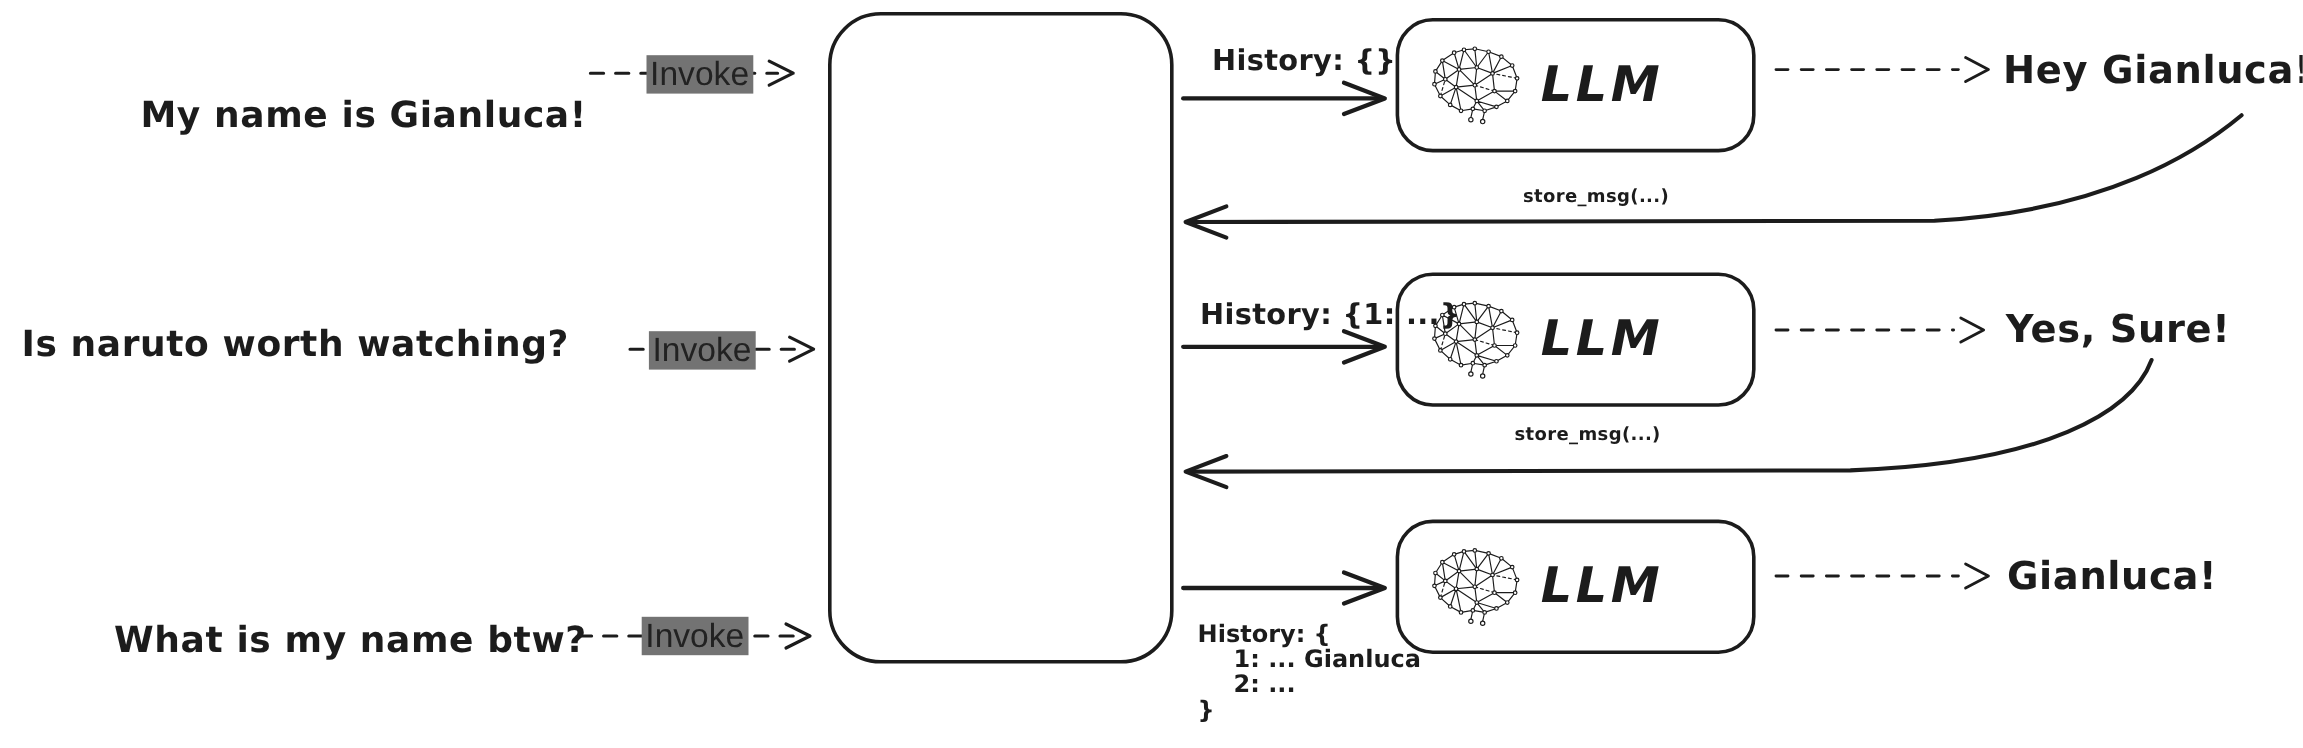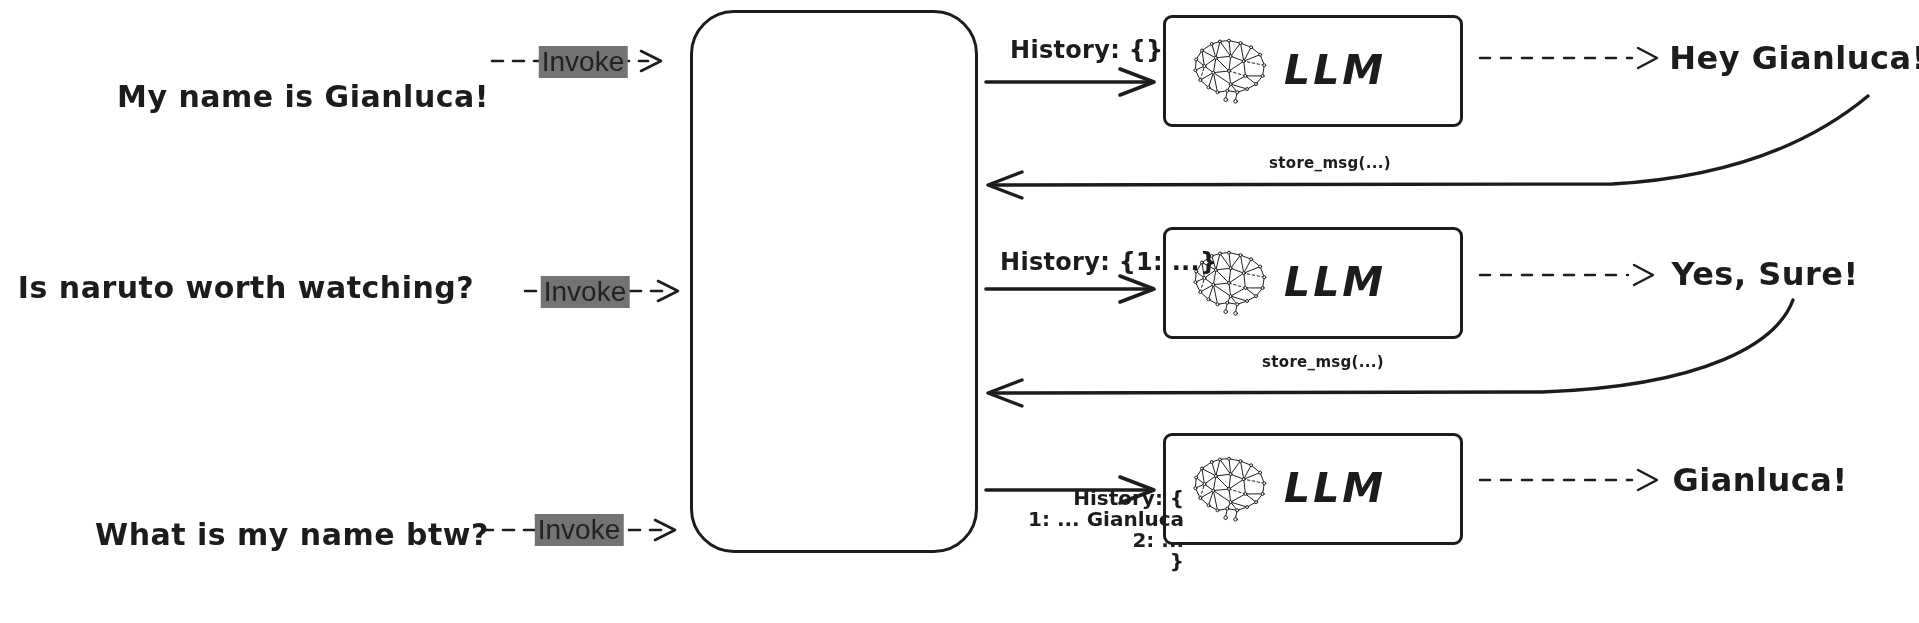--- a/index.html
+++ b/index.html
@@ -17,21 +17,21 @@
   .resp{font-size:32px;font-weight:bold;letter-spacing:.5px;}
   .invoke{font-family:"Liberation Sans",sans-serif;font-size:28px;font-weight:400;color:#222;background:#737373;padding:0 3px;}
   .hist{font-size:24px;font-weight:600;letter-spacing:.3px;}
   .store{font-size:15px;font-weight:600;letter-spacing:.3px;}
   .box{
     position:absolute;border:3px solid #1c1c1c;border-radius:38px;background:#fff;
     box-sizing:border-box;
   }
   #memory-box{left:690px;top:10px;width:288px;height:543px;border-radius:44px;}
   #memory-label{left:834px;top:283px;font-size:33px;font-weight:bold;letter-spacing:1px;}
-  .llm-box{left:1163px;width:300px;height:112px;border-radius:9px;}
+  .llm-box{left:1163px;width:300px;height:112px;border-radius:31px;}
   .llm-label{
     position:absolute;left:118px;top:50%;transform:translateY(-52%);
     font-size:41px;font-style:italic;font-weight:bold;letter-spacing:3px;
   }
   .brain{position:absolute;left:22px;top:50%;transform:translateY(-50%);}
   .hist3{font-size:20px;font-weight:600;line-height:21px;}
   .hist3 .ind{padding-left:30px;}
   svg.overlay{position:absolute;left:0;top:0;pointer-events:none;}
   .stroke{stroke:#1c1c1c;fill:none;stroke-linecap:round;stroke-linejoin:round;}
 </style>
@@ -230,21 +230,21 @@
   <div class="abs center store" style="left:1330px;top:163px;">store_msg(...)</div>
 
   <div class="abs center msg" style="left:246px;top:287px;">Is naruto worth watching?</div>
   <div class="abs center invoke" style="left:585px;top:292px;">Invoke</div>
   <div class="abs hist" style="left:1000px;top:248px;">History: {1: ...}</div>
   <div class="abs center resp" style="left:1765px;top:274px;">Yes, Sure!</div>
   <div class="abs center store" style="left:1323px;top:362px;">store_msg(...)</div>
 
   <div class="abs center msg" style="left:292px;top:534px;">What is my name btw?</div>
   <div class="abs center invoke" style="left:579px;top:530px;">Invoke</div>
-  <div class="abs hist3" style="left:998px;top:488px;text-align:right;">
+  <div class="abs hist3" style="left:998px;top:518px;">
     <div>History: {</div>
     <div class="ind">1: ... Gianluca</div>
     <div class="ind">2: ...</div>
     <div>}</div>
   </div>
   <div class="abs center resp" style="left:1760px;top:480px;">Gianluca!</div>
 
 </div>
 
 </body></html>

